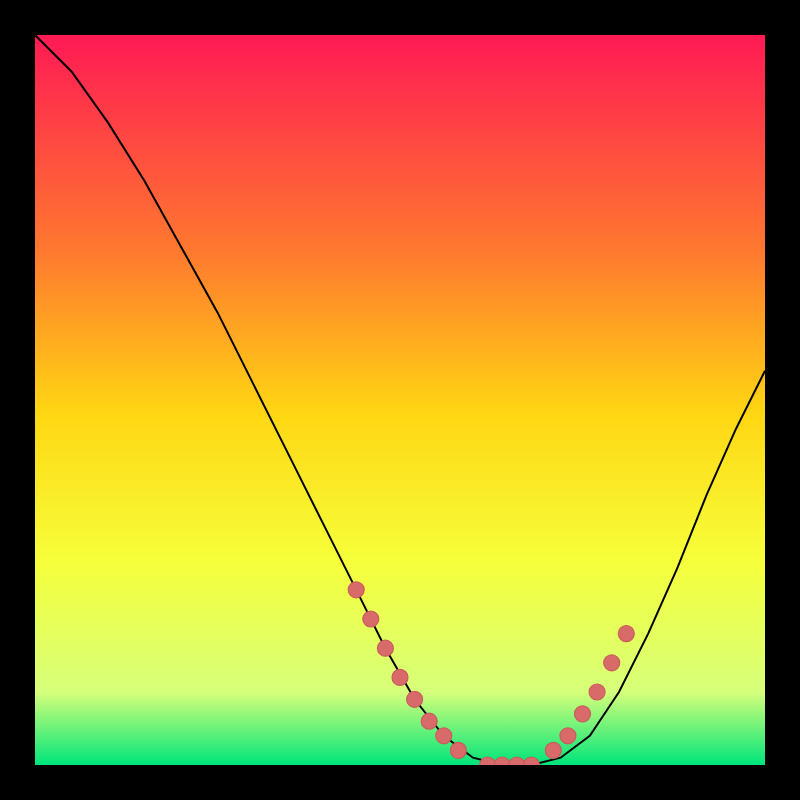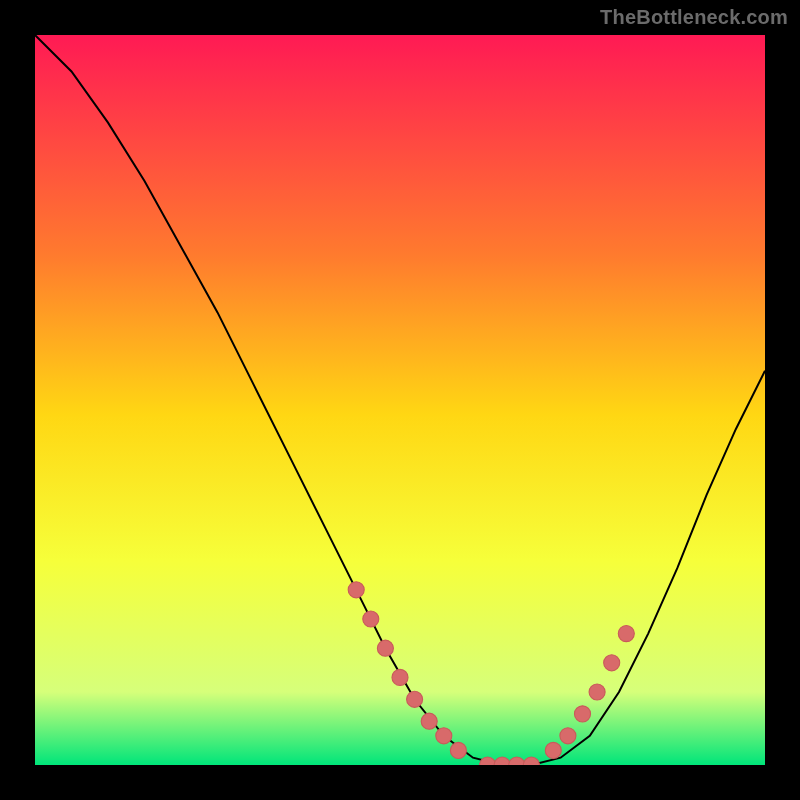--- a/index.html
+++ b/index.html
@@ -84,14 +84,13 @@
           <circle cx="71" cy="98" r="1.1" fill="#d86a6a" stroke="#c95a5a" stroke-width="0.15"></circle>
           <circle cx="73" cy="96" r="1.1" fill="#d86a6a" stroke="#c95a5a" stroke-width="0.15"></circle>
           <circle cx="75" cy="93" r="1.1" fill="#d86a6a" stroke="#c95a5a" stroke-width="0.15"></circle>
           <circle cx="77" cy="90" r="1.1" fill="#d86a6a" stroke="#c95a5a" stroke-width="0.15"></circle>
           <circle cx="79" cy="86" r="1.1" fill="#d86a6a" stroke="#c95a5a" stroke-width="0.15"></circle>
           <circle cx="81" cy="82" r="1.1" fill="#d86a6a" stroke="#c95a5a" stroke-width="0.15"></circle>
         </g>
     </svg>
   </div>
 
-  <div class="watermark">TheBottleneck.com</div>
 </div>
 
 </body></html>

